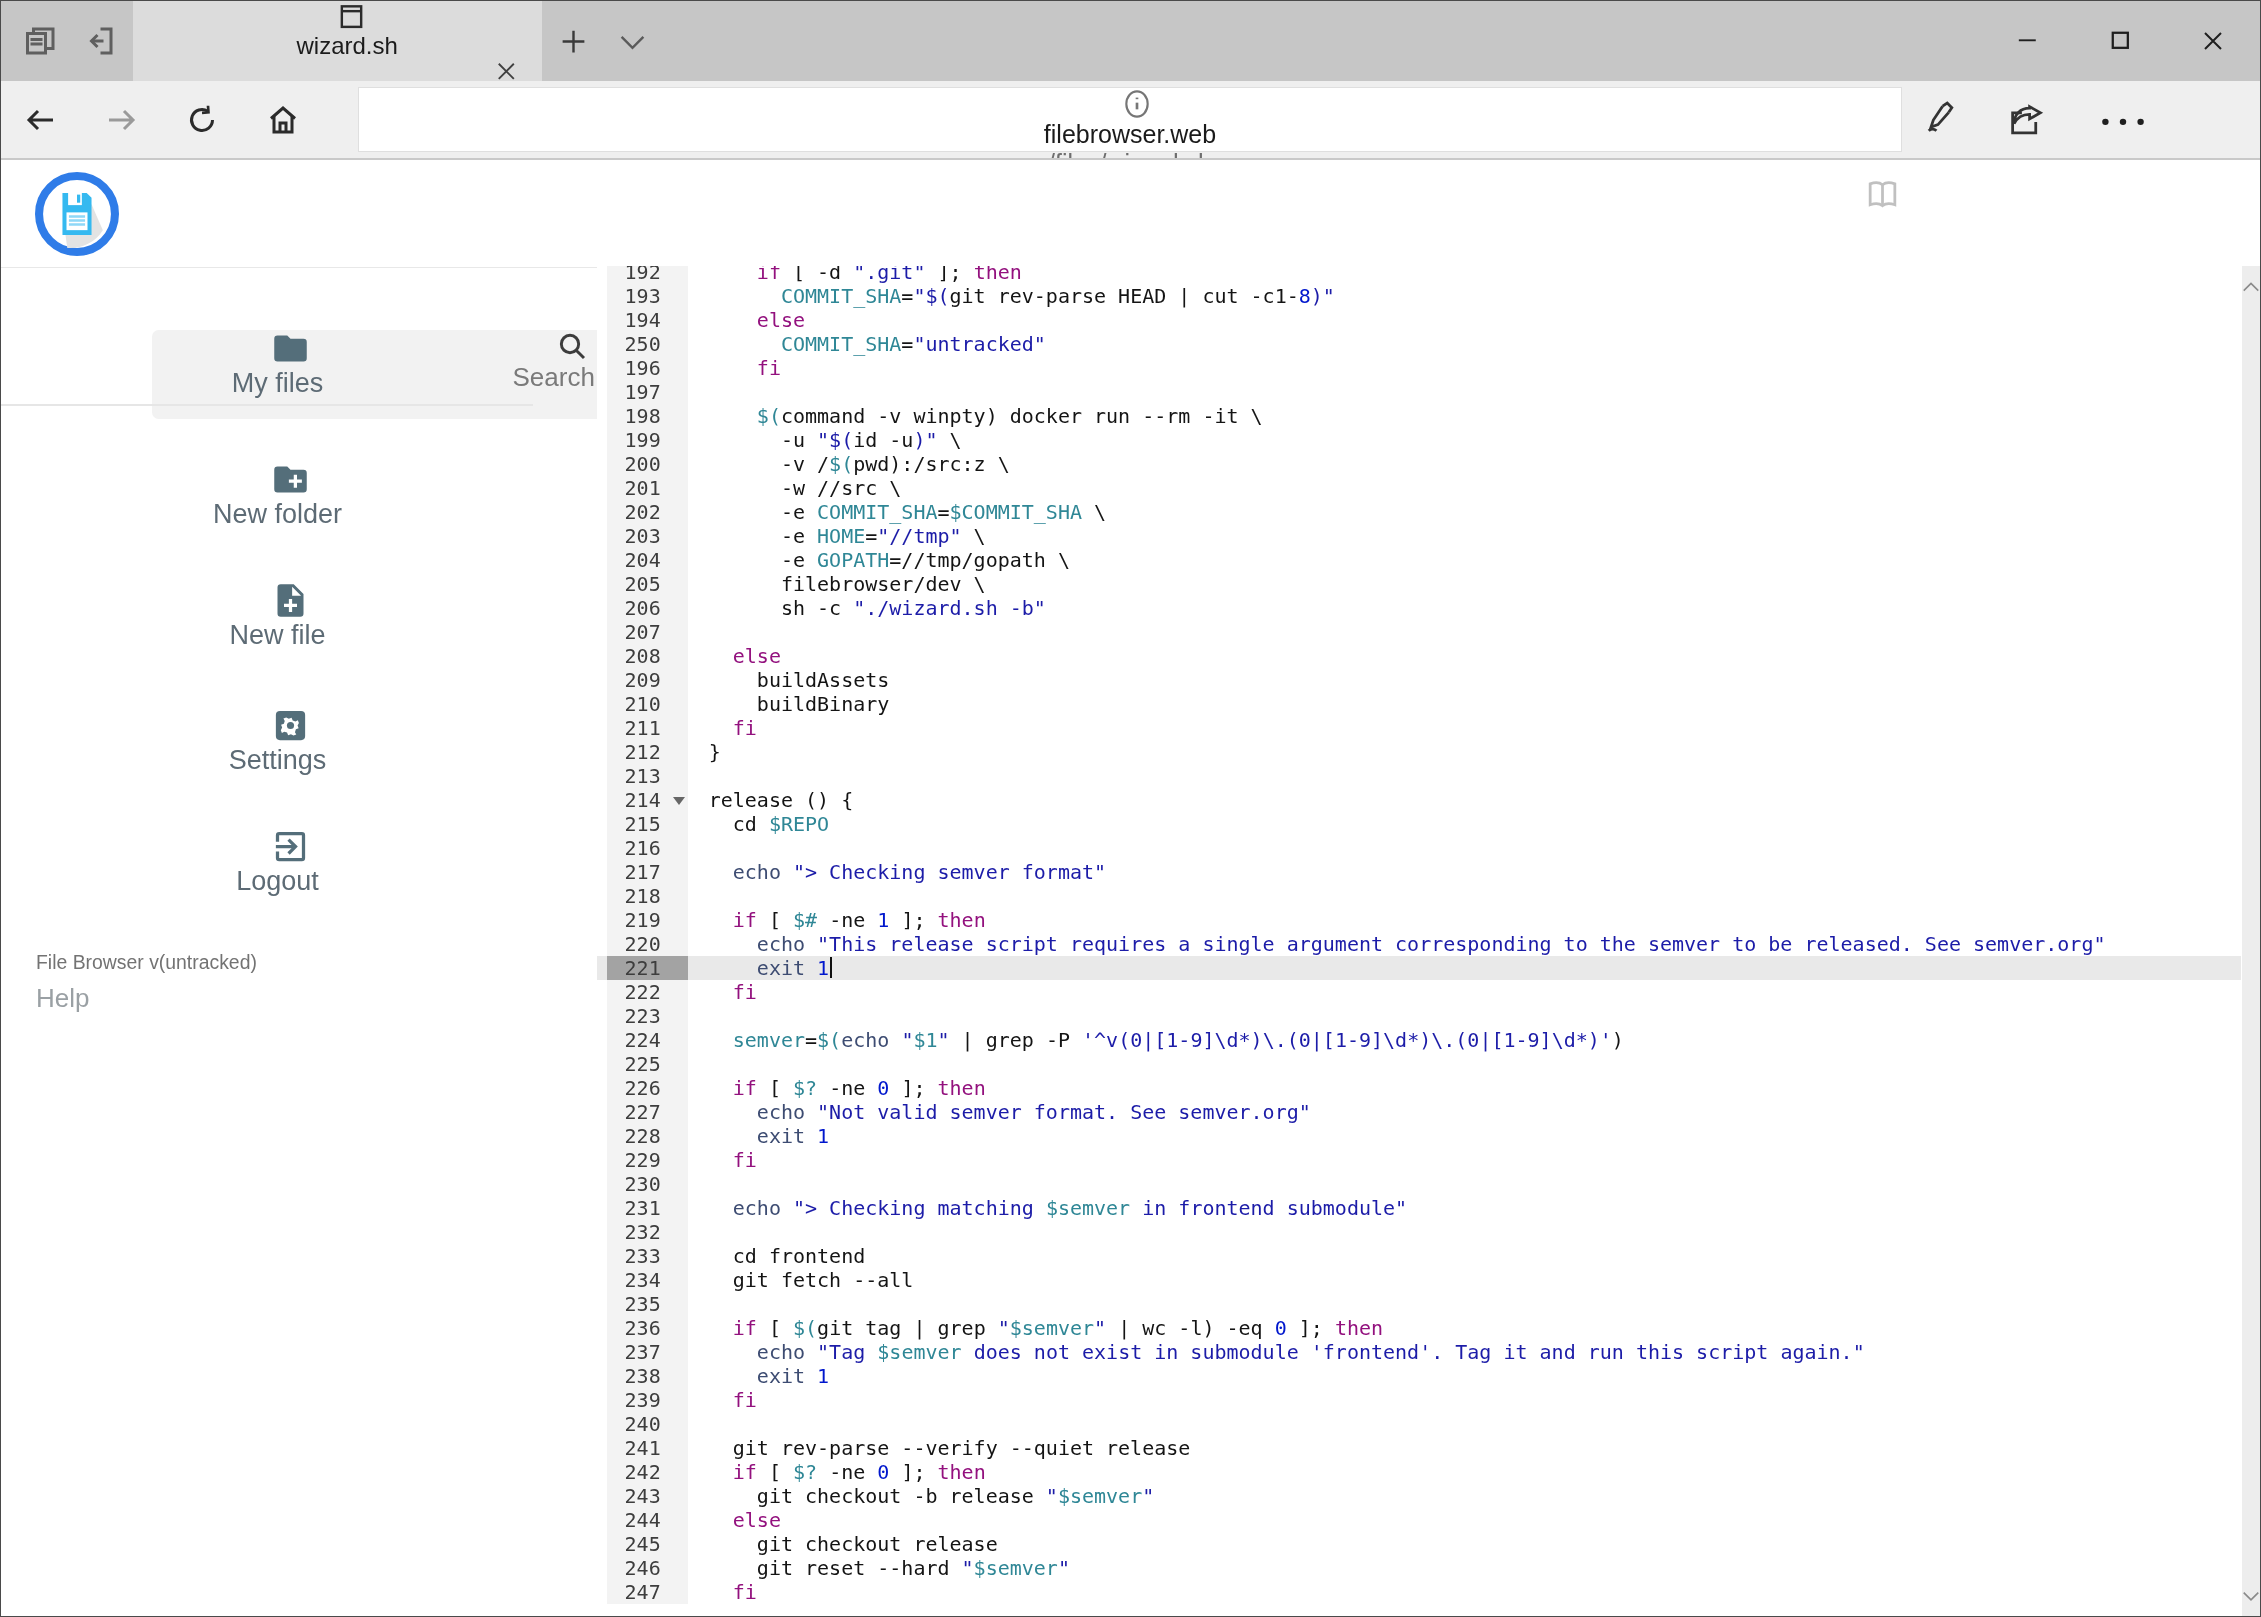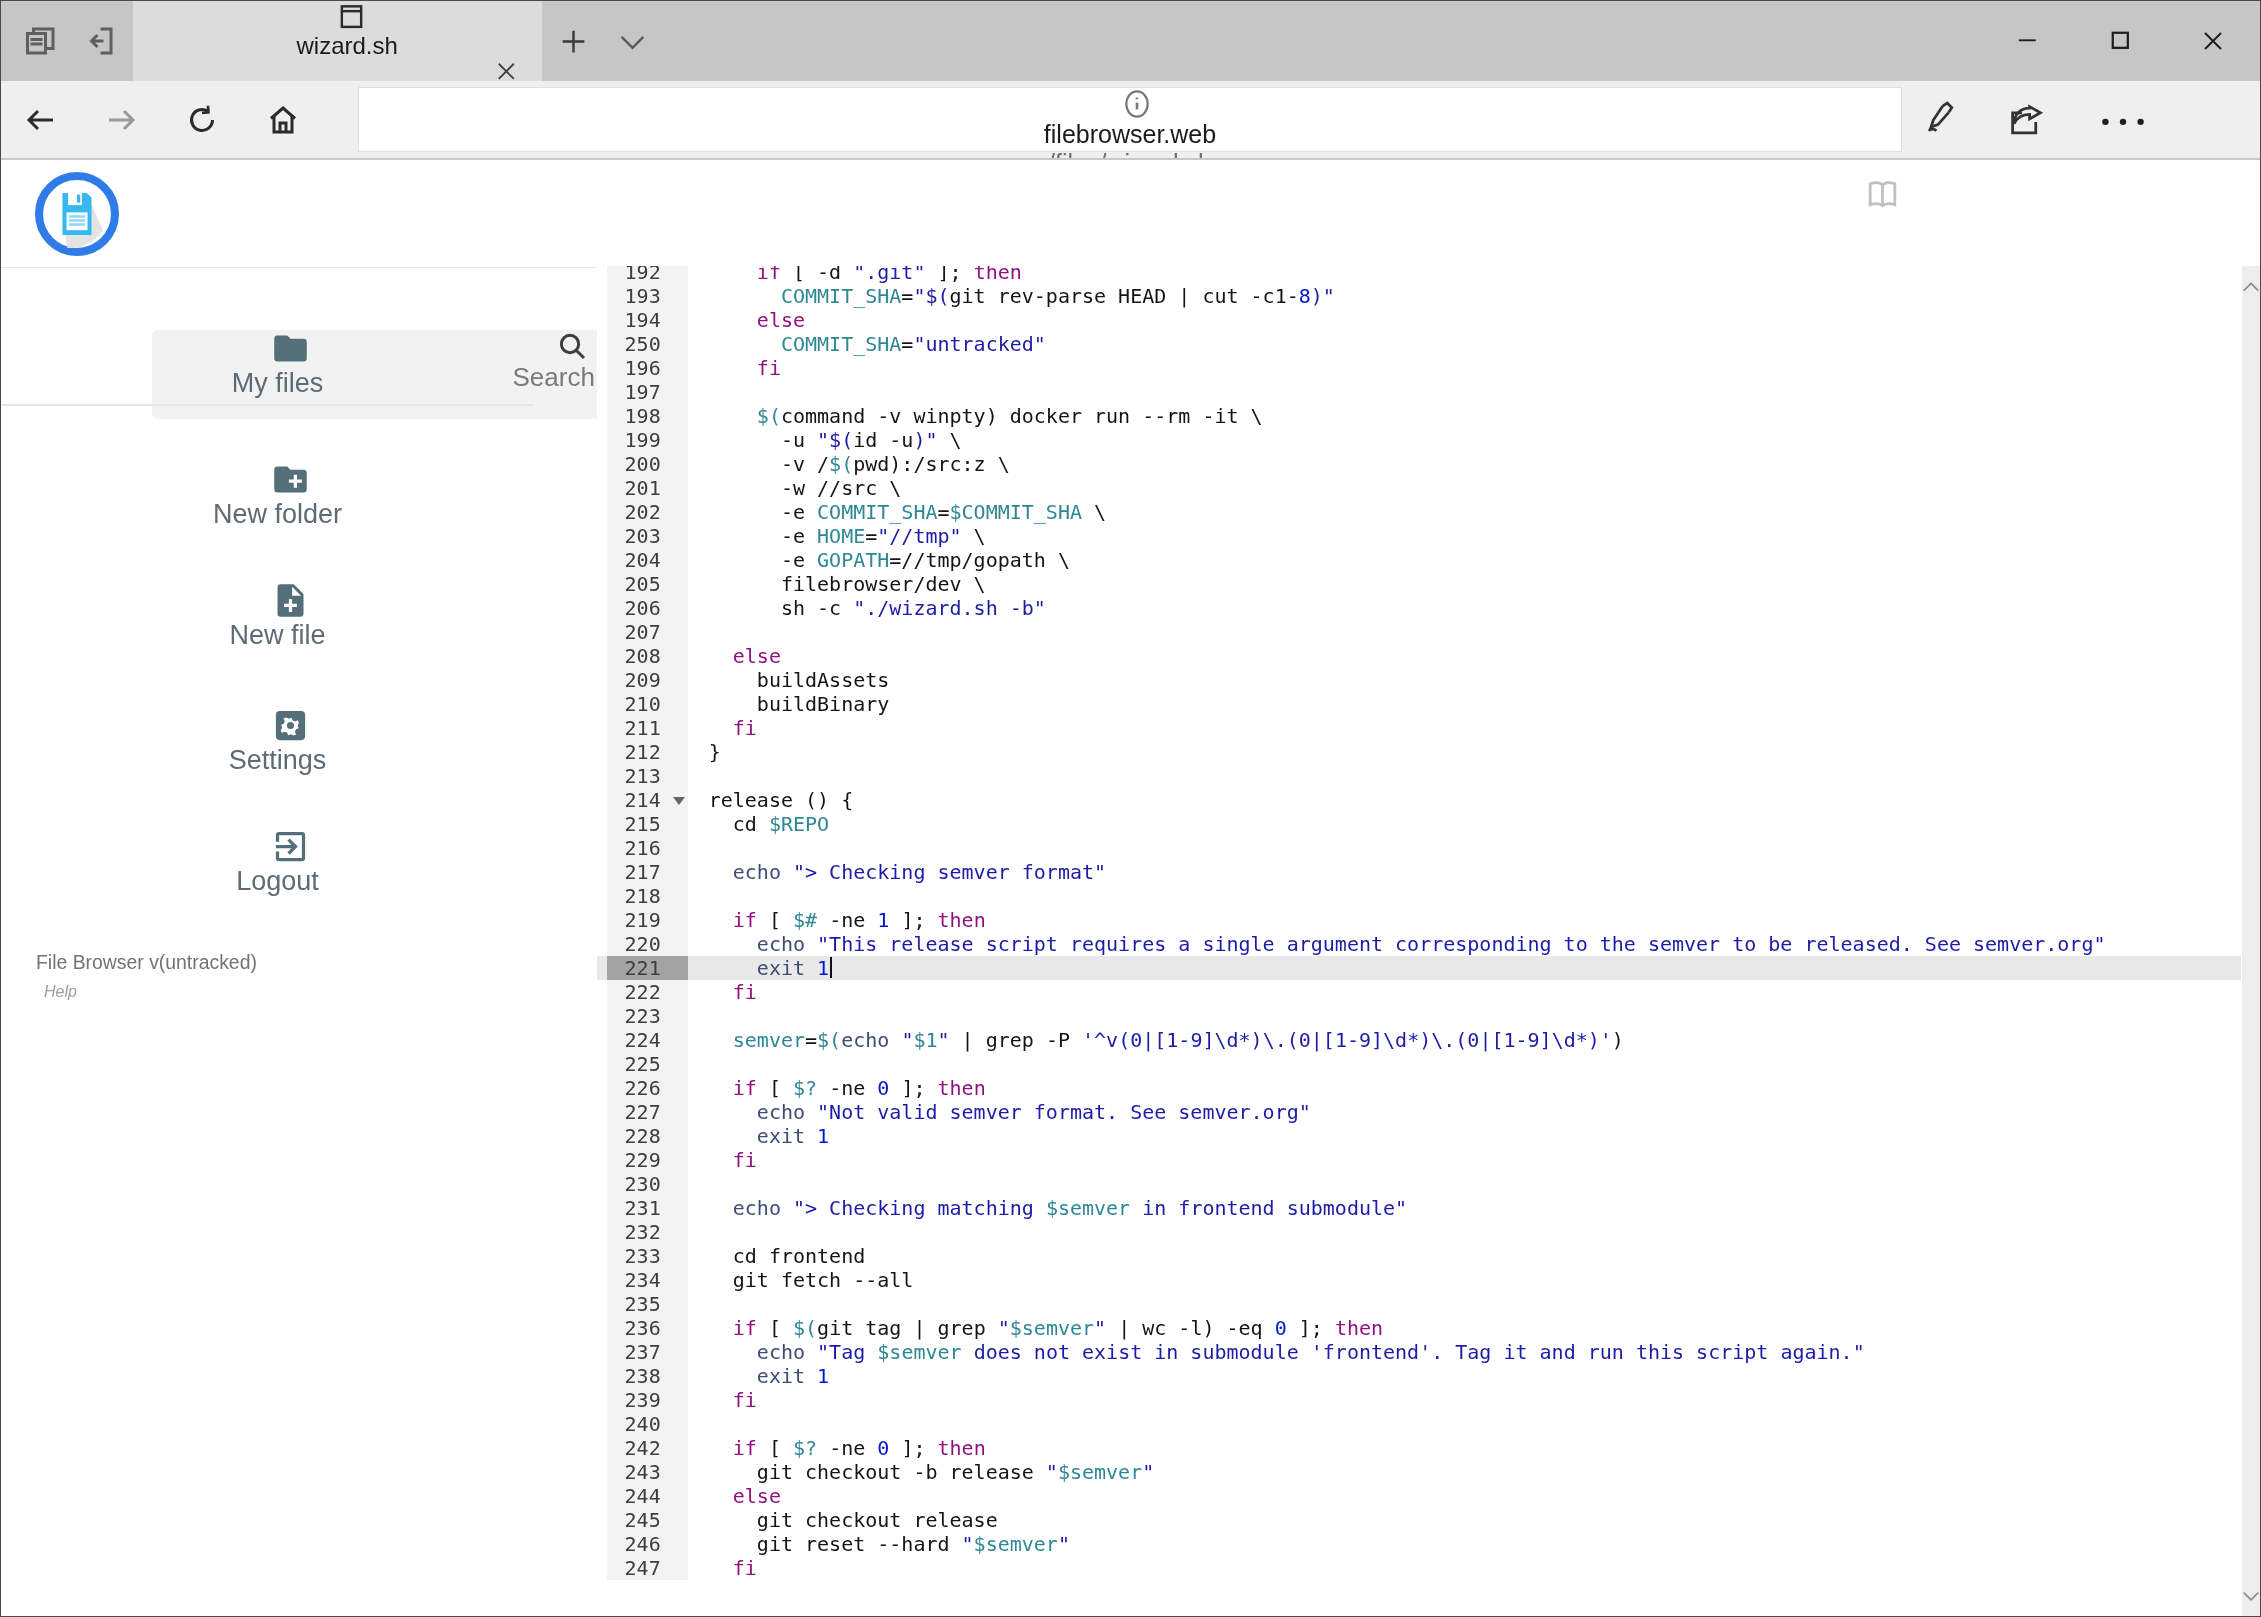--- a/index.html
+++ b/index.html
@@ -25,21 +25,21 @@
   #searchbox{left:152px;top:170px;width:807px;height:89px;background:#f2f2f2;border-radius:6.5px;display:flex;align-items:center;}
   #search-text{font-size:26px;color:#7a7a7a;margin-left:18px;}
   .hicon{top:195px;width:37px;height:37px;}
 
   
   .sb-item{left:0;width:533px;height:48px;display:flex;align-items:center;cursor:pointer;}
   .sb-item .ic{margin-left:47px;width:39px;height:39px;flex:none;}
   .sb-item .lb{margin-left:22px;font-size:27px;color:#5d6b75;}
   #sb-divider{left:0;top:404px;width:533px;height:1.6px;background:#e6e6e6;}
   #sb-version{left:36px;top:951px;font-size:19.4px;color:#737373;}
-  #sb-help{left:44px;top:983px;font-size:16px;color:#9aa0a4;cursor:pointer;font-style:italic;}
+  #sb-help{left:36px;top:983px;font-size:26px;color:#9aa0a4;cursor:pointer;}
 
   
   #editor{left:597px;top:266px;width:1644px;height:1351px;background:#fff;overflow:hidden;}
   #code-lines{position:absolute;top:-6.5px;left:0;right:0;}
   .crow{height:24px;display:flex;white-space:pre;gap:8px;}
   .crow.active{background:#e9e9e9;}
   .gut{flex:none;width:81px;margin-left:9.7px;background:#f3f3f3;box-sizing:border-box;
        text-align:right;padding-right:27px;position:relative;
        font-family:"DejaVu Sans Mono",monospace;font-size:20px;line-height:24px;color:#3d3d3d;}
   .crow.active .gut{background:#a3a3a3;}
@@ -368,20 +368,21 @@
         <div class="crow"><div class="gut">231</div><div class="codecell"><span class="t-p">  </span><span class="t-b">echo</span><span class="t-p"> </span><span class="t-s">"&gt; Checking matching </span><span class="t-v">$semver</span><span class="t-s"> in frontend submodule"</span></div></div>
         <div class="crow"><div class="gut">232</div><div class="codecell"></div></div>
         <div class="crow"><div class="gut">233</div><div class="codecell"><span class="t-p">  cd frontend</span></div></div>
         <div class="crow"><div class="gut">234</div><div class="codecell"><span class="t-p">  git fetch --all</span></div></div>
         <div class="crow"><div class="gut">235</div><div class="codecell"></div></div>
         <div class="crow"><div class="gut">236</div><div class="codecell"><span class="t-p">  </span><span class="t-k">if</span><span class="t-p"> [ </span><span class="t-v">$(</span><span class="t-p">git tag | grep </span><span class="t-s">"</span><span class="t-v">$semver</span><span class="t-s">"</span><span class="t-p"> | wc -l) -eq </span><span class="t-n">0</span><span class="t-p"> ]; </span><span class="t-k">then</span></div></div>
         <div class="crow"><div class="gut">237</div><div class="codecell"><span class="t-p">    </span><span class="t-b">echo</span><span class="t-p"> </span><span class="t-s">"Tag </span><span class="t-v">$semver</span><span class="t-s"> does not exist in submodule 'frontend'. Tag it and run this script again."</span></div></div>
         <div class="crow"><div class="gut">238</div><div class="codecell"><span class="t-p">    </span><span class="t-b">exit</span><span class="t-p"> </span><span class="t-n">1</span></div></div>
         <div class="crow"><div class="gut">239</div><div class="codecell"><span class="t-p">  </span><span class="t-k">fi</span></div></div>
         <div class="crow"><div class="gut">240</div><div class="codecell"></div></div>
+        <div class="crow"><div class="gut">241</div><div class="codecell"><span class="t-p">  git rev-parse --verify --quiet release</span></div></div>
         <div class="crow"><div class="gut">242</div><div class="codecell"><span class="t-p">  </span><span class="t-k">if</span><span class="t-p"> [ </span><span class="t-v">$?</span><span class="t-p"> -ne </span><span class="t-n">0</span><span class="t-p"> ]; </span><span class="t-k">then</span></div></div>
         <div class="crow"><div class="gut">243</div><div class="codecell"><span class="t-p">    git checkout -b release </span><span class="t-s">"</span><span class="t-v">$semver</span><span class="t-s">"</span></div></div>
         <div class="crow"><div class="gut">244</div><div class="codecell"><span class="t-p">  </span><span class="t-k">else</span></div></div>
         <div class="crow"><div class="gut">245</div><div class="codecell"><span class="t-p">    git checkout release</span></div></div>
         <div class="crow"><div class="gut">246</div><div class="codecell"><span class="t-p">    git reset --hard </span><span class="t-s">"</span><span class="t-v">$semver</span><span class="t-s">"</span></div></div>
         <div class="crow"><div class="gut">247</div><div class="codecell"><span class="t-p">  </span><span class="t-k">fi</span></div></div>
       </div>
   </div>
 
   <div id="vscroll" class="abs">

